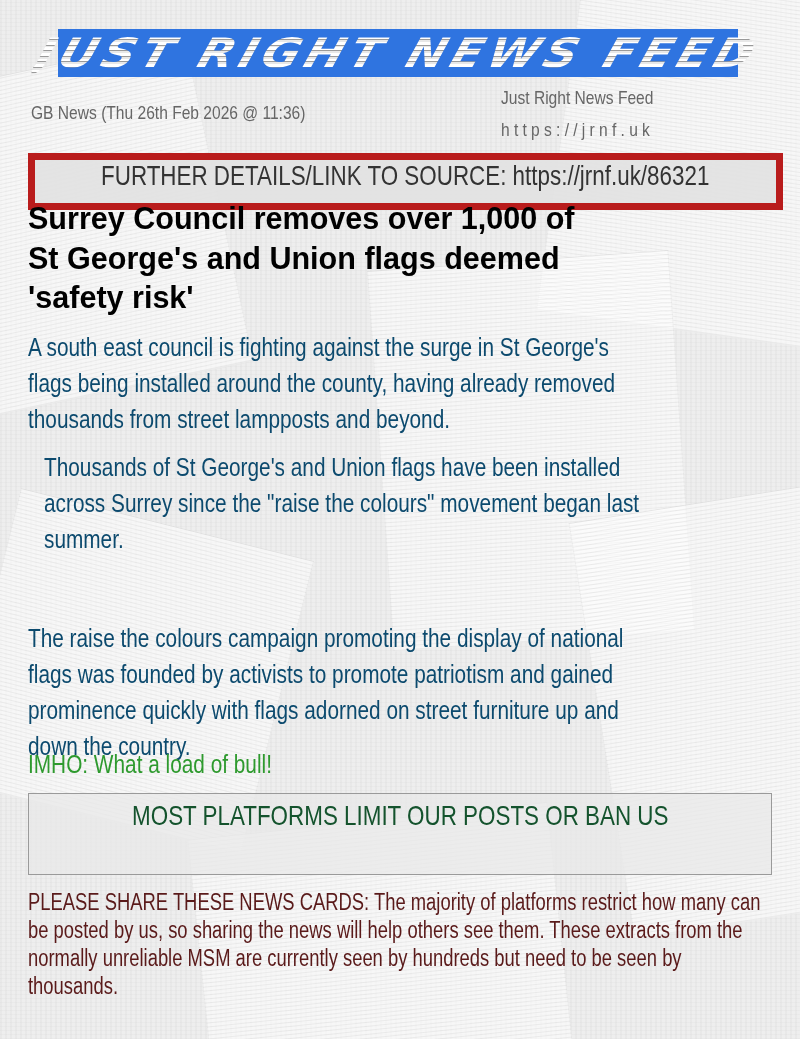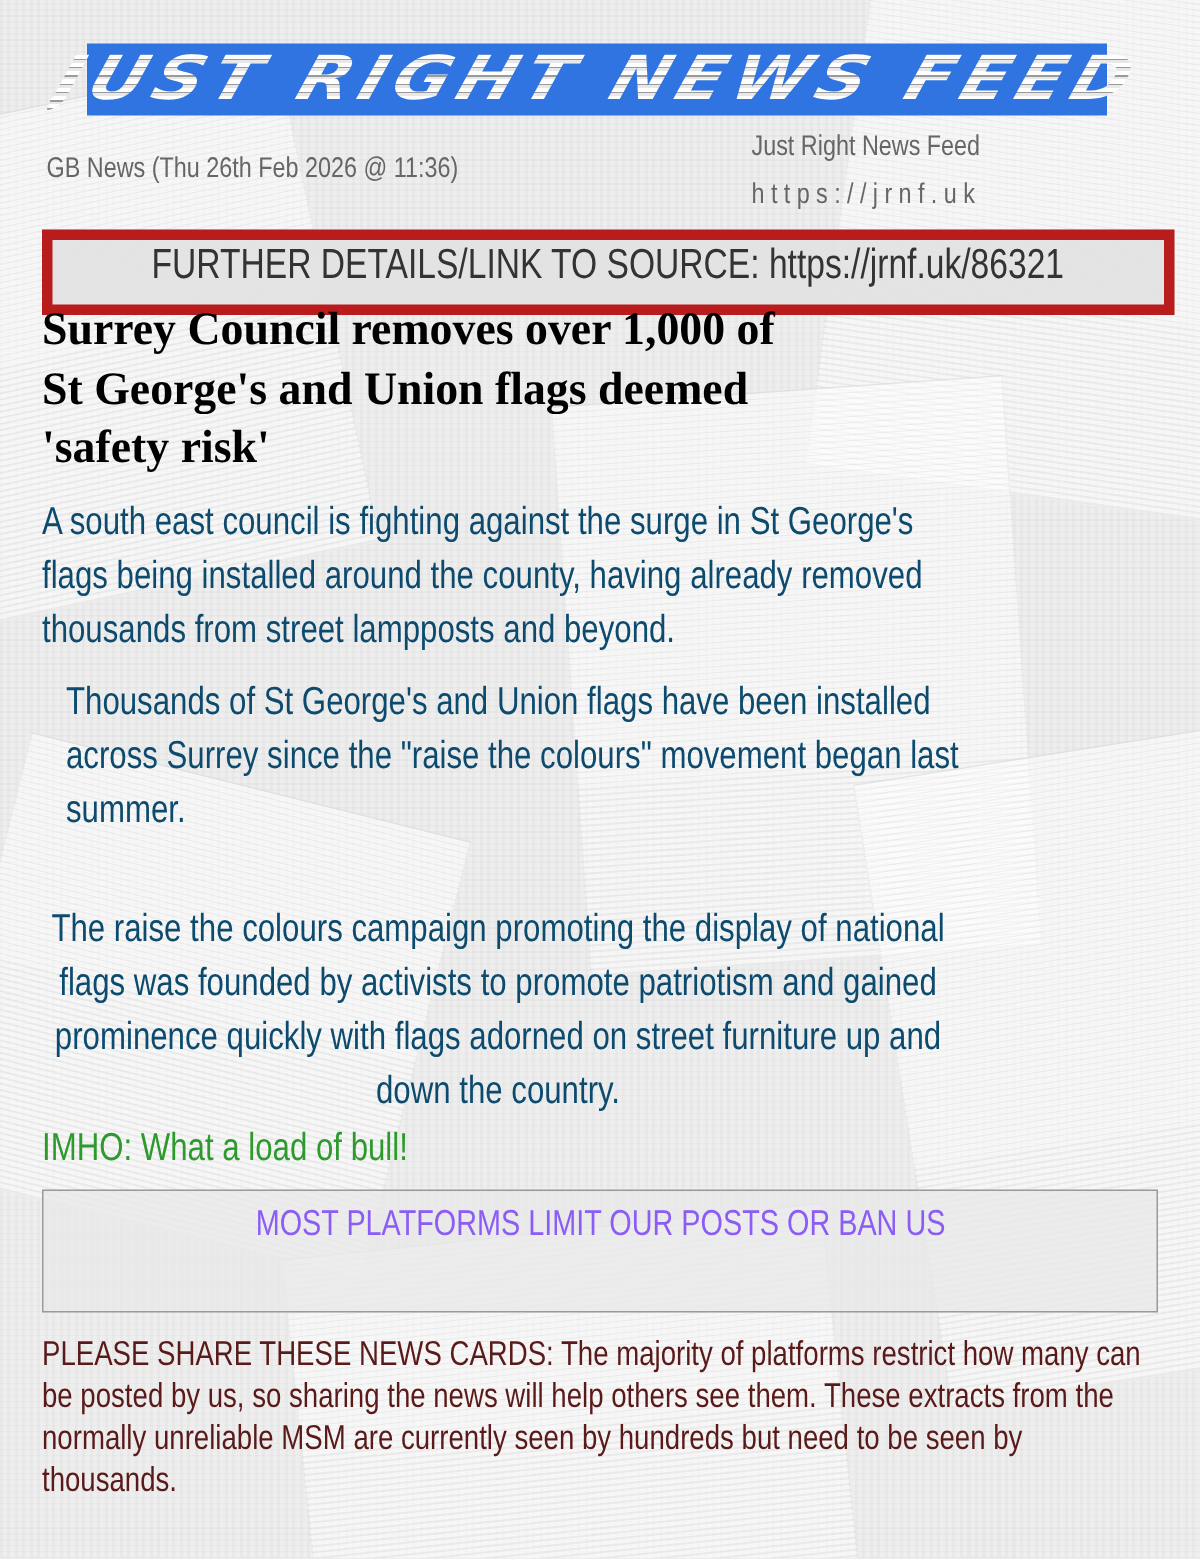--- a/index.html
+++ b/index.html
@@ -57,47 +57,47 @@
     background: rgba(226,226,226,0.92); border: 7px solid #b91c1c;
     display: flex; justify-content: center; overflow: hidden;
   }
   .source-box span {
     font-size: 28px; color: #333; white-space: nowrap;
     transform: scaleX(0.80); display: inline-block;
   }
 
   .headline {
     left: 28px; top: 199px; width: 750px;
-    font-family: Liberation Serif, serif; font-weight: bold;
+    font-family: Liberation Sans, sans-serif; font-weight: bold;
     font-size: 31px; line-height: 39.5px; color: #000;
   }
   .headline .ln { display: block; white-space: nowrap; transform: scaleX(0.985); transform-origin: left; }
 
   .para { left: 28px; width: 760px; color: #0c4a6e; font-size: 26px; }
   .para .ln {
     display: block; white-space: nowrap; height: 36px; line-height: 36px;
     transform: scaleX(0.80); transform-origin: left center;
   }
   .p1 { top: 329px; }
   .p2 { top: 449px; margin-left: 16px; }
-  .p3 { top: 600px; text-align: center; }
+  .p3 { top: 620px; }
 
   .opinion {
     left: 28px; top: 746px; font-size: 26px; line-height: 36px; color: #2e9a2e;
     white-space: nowrap; transform: scaleX(0.80); transform-origin: left center;
   }
 
   .platforms-box {
     left: 28px; top: 793px; width: 742px; height: 80px;
     background: rgba(232,232,232,0.75); border: 1px solid #9a9a9a;
   }
   .platforms-box .warn, .platforms-box .links {
     position: absolute; left: 0; right: 0; text-align: center; white-space: nowrap;
   }
-  .platforms-box .warn { top: 5px; font-size: 24px; line-height: 34px; color: #8b5cf6; }
+  .platforms-box .warn { top: 5px; font-size: 28px; line-height: 34px; color: #14532d; }
   .platforms-box .links { top: 44px; font-size: 26px; line-height: 34px; color: #3d9be9; }
   .platforms-box .warn span, .platforms-box .links span { display: inline-block; transform: scaleX(0.80); }
   .platforms-box .links span { cursor: pointer; }
 
   .share {
     left: 28px; top: 888px; width: 760px; color: #5a1a1a; font-size: 23px;
   }
   .share .ln {
     display: block; white-space: nowrap; height: 28px; line-height: 28px;
     transform: scaleX(0.80); transform-origin: left center;

